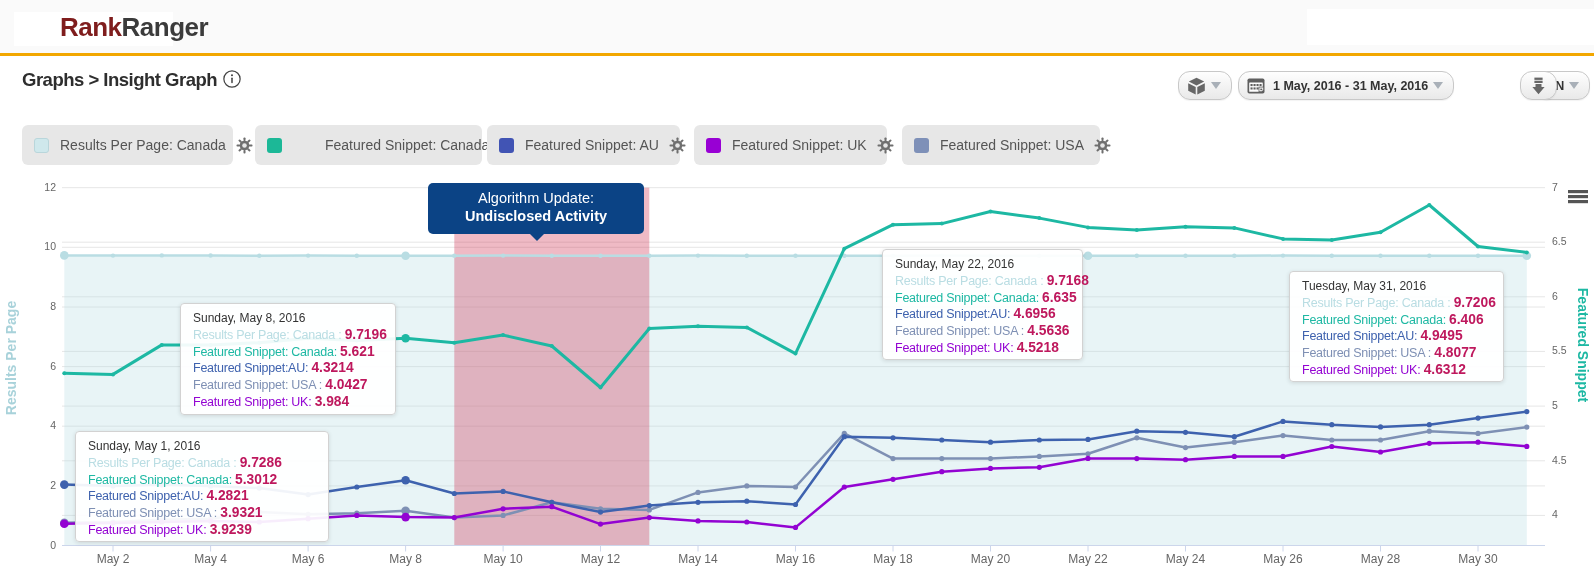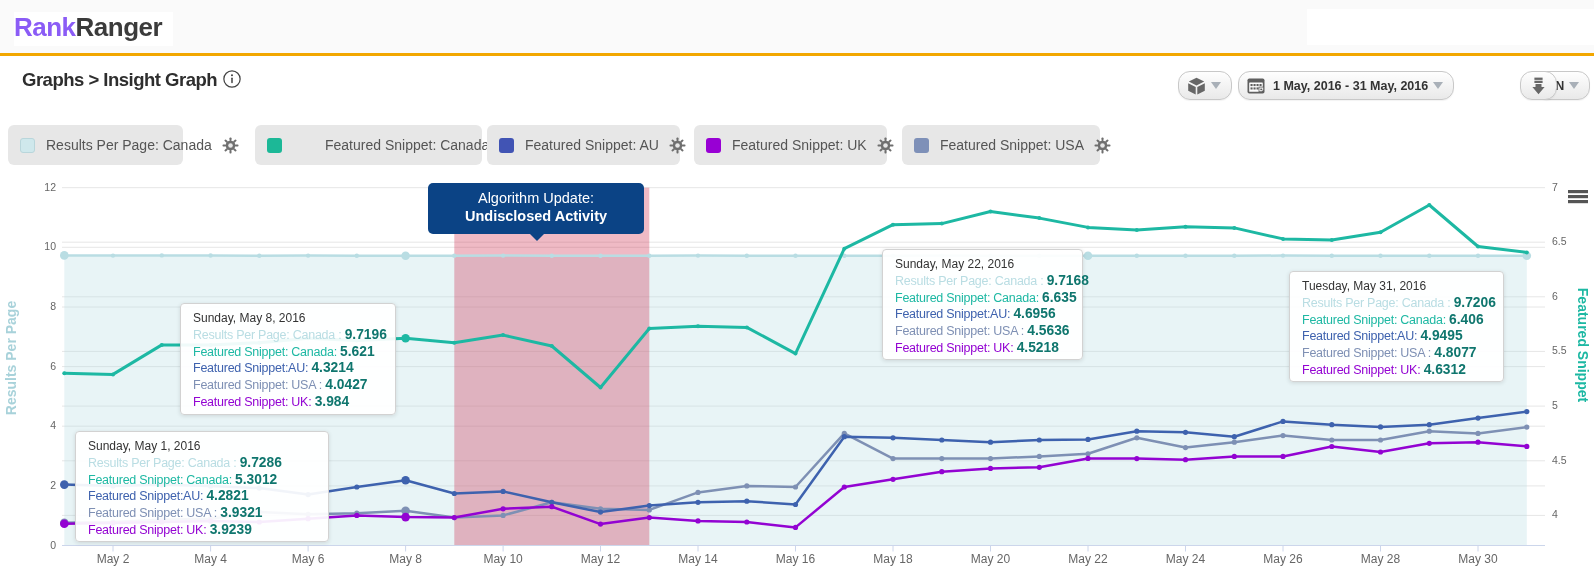--- a/index.html
+++ b/index.html
@@ -3,39 +3,39 @@
 <style>
 * { margin:0; padding:0; box-sizing:border-box; }
 html,body { width:1594px; height:570px; overflow:hidden; background:#fff;
   font-family:"Liberation Sans", sans-serif; }
 #page { position:relative; width:1594px; height:570px; }
 #hdr { position:absolute; left:0; top:0; width:1594px; height:56px; background:#fafafa;
   border-bottom:3px solid #f2a700; }
 #logobox { position:absolute; left:14px; top:12px; width:159px; height:34px; background:#fff; }
 #logo { position:absolute; left:14px; top:12px; font-size:26px; font-weight:bold;
   letter-spacing:-0.5px; color:#3b3b3b; }
-#logo b { color:#8b5cf6; }
+#logo b { color:#7f1d1d;margin-left:46px; }
 #hdrwhite { position:absolute; left:1307px; top:9px; width:287px; height:36px; background:#fff; }
 #crumb { position:absolute; left:22px; top:69px; font-size:18.5px; letter-spacing:-0.5px; font-weight:bold; color:#2e2e2e; }
 .btn { position:absolute; display:flex; align-items:center; padding:0 8px;
   background:linear-gradient(#fefefe,#e9e9e9); border:1px solid #c8c8c8; border-radius:12px;
   box-shadow:0 1px 1px rgba(0,0,0,0.05); }
 .btn .btxt { font-size:12.5px; font-weight:bold; color:#333; margin-left:8px; white-space:nowrap; }
 .caret { width:0; height:0; border-left:5px solid transparent; border-right:5px solid transparent;
   border-top:7px solid #a9b0b8; margin-left:auto; margin-right:2px; }
 .chip { position:absolute; top:125px; height:40px; background:#e7e7e7; border-radius:6px;
   display:flex; align-items:center; padding:0 12px; }
 .chip .sw { width:15px; height:15px; border-radius:3px; flex:none; }
 .chip .clabel { font-size:14px; color:#555; margin-left:11px; white-space:nowrap; flex:1 1 auto; }
 .chip .gear { margin-left:10px; flex:none; }
 .tip { position:absolute; background:rgba(255,255,255,0.93); border:1px solid #d2d2d2;
   border-radius:4px; box-shadow:0 1px 4px rgba(0,0,0,0.12); padding:7px 0 0 12px; z-index:5; }
 .ttitle { font-size:12px; color:#333; margin-bottom:2px; }
 .trow { font-size:12.5px; letter-spacing:-0.25px; line-height:15.7px; white-space:nowrap; }
-.trow b { color:#0f766e; font-size:13.8px; letter-spacing:0; }
+.trow b { color:#be185d; font-size:13.8px; letter-spacing:0; }
 #algo { position:absolute; left:428px; top:183px; width:216px; height:51px; background:#0b4385;
   border-radius:5px; color:#fff; text-align:center; font-size:14.5px; padding-top:7px; z-index:4; }
 #algo b { display:block; margin-top:2px; }
 #algo:after { content:""; position:absolute; left:102px; top:51px; width:0; height:0;
   border-left:7px solid transparent; border-right:7px solid transparent;
   border-top:7px solid #0b4385; }
 </style></head>
 <body>
 <div id="page">
   <div id="hdr">
@@ -86,21 +86,21 @@
 <div class="btn" style="left:1520px;top:71px;width:37px;height:29px;justify-content:center;">
       <svg width="17" height="18" viewBox="0 0 17 18">
         <g fill="#666">
           <rect x="4.4" y="0.6" width="8.2" height="2.3"></rect>
           <rect x="4.4" y="3.7" width="8.2" height="2.3"></rect>
           <path d="M5.5 6.9 h6 v3.1 h3.1 L8.5 17.2 L2.4 10 h3.1 z"></path>
         </g>
       </svg>
     </div>
 
-<div class="chip" style="left:8px;width:175px;">
+<div class="chip" style="left:22px;width:211px;">
       <span class="sw" style="background:#cfe8ec;border:1px solid #b9d6db;"></span>
       <span class="clabel">Results Per Page: Canada</span>
       <svg class="gear" width="17" height="17" viewBox="0 0 20 20">
         <g fill="#6f6f6f">
           <rect x="8.8" y="0.6" width="2.4" height="4.2" rx="0.9" transform="rotate(0 10 10)"></rect>
           <rect x="8.8" y="0.6" width="2.4" height="4.2" rx="0.9" transform="rotate(45 10 10)"></rect>
           <rect x="8.8" y="0.6" width="2.4" height="4.2" rx="0.9" transform="rotate(90 10 10)"></rect>
           <rect x="8.8" y="0.6" width="2.4" height="4.2" rx="0.9" transform="rotate(135 10 10)"></rect>
           <rect x="8.8" y="0.6" width="2.4" height="4.2" rx="0.9" transform="rotate(180 10 10)"></rect>
           <rect x="8.8" y="0.6" width="2.4" height="4.2" rx="0.9" transform="rotate(225 10 10)"></rect>

